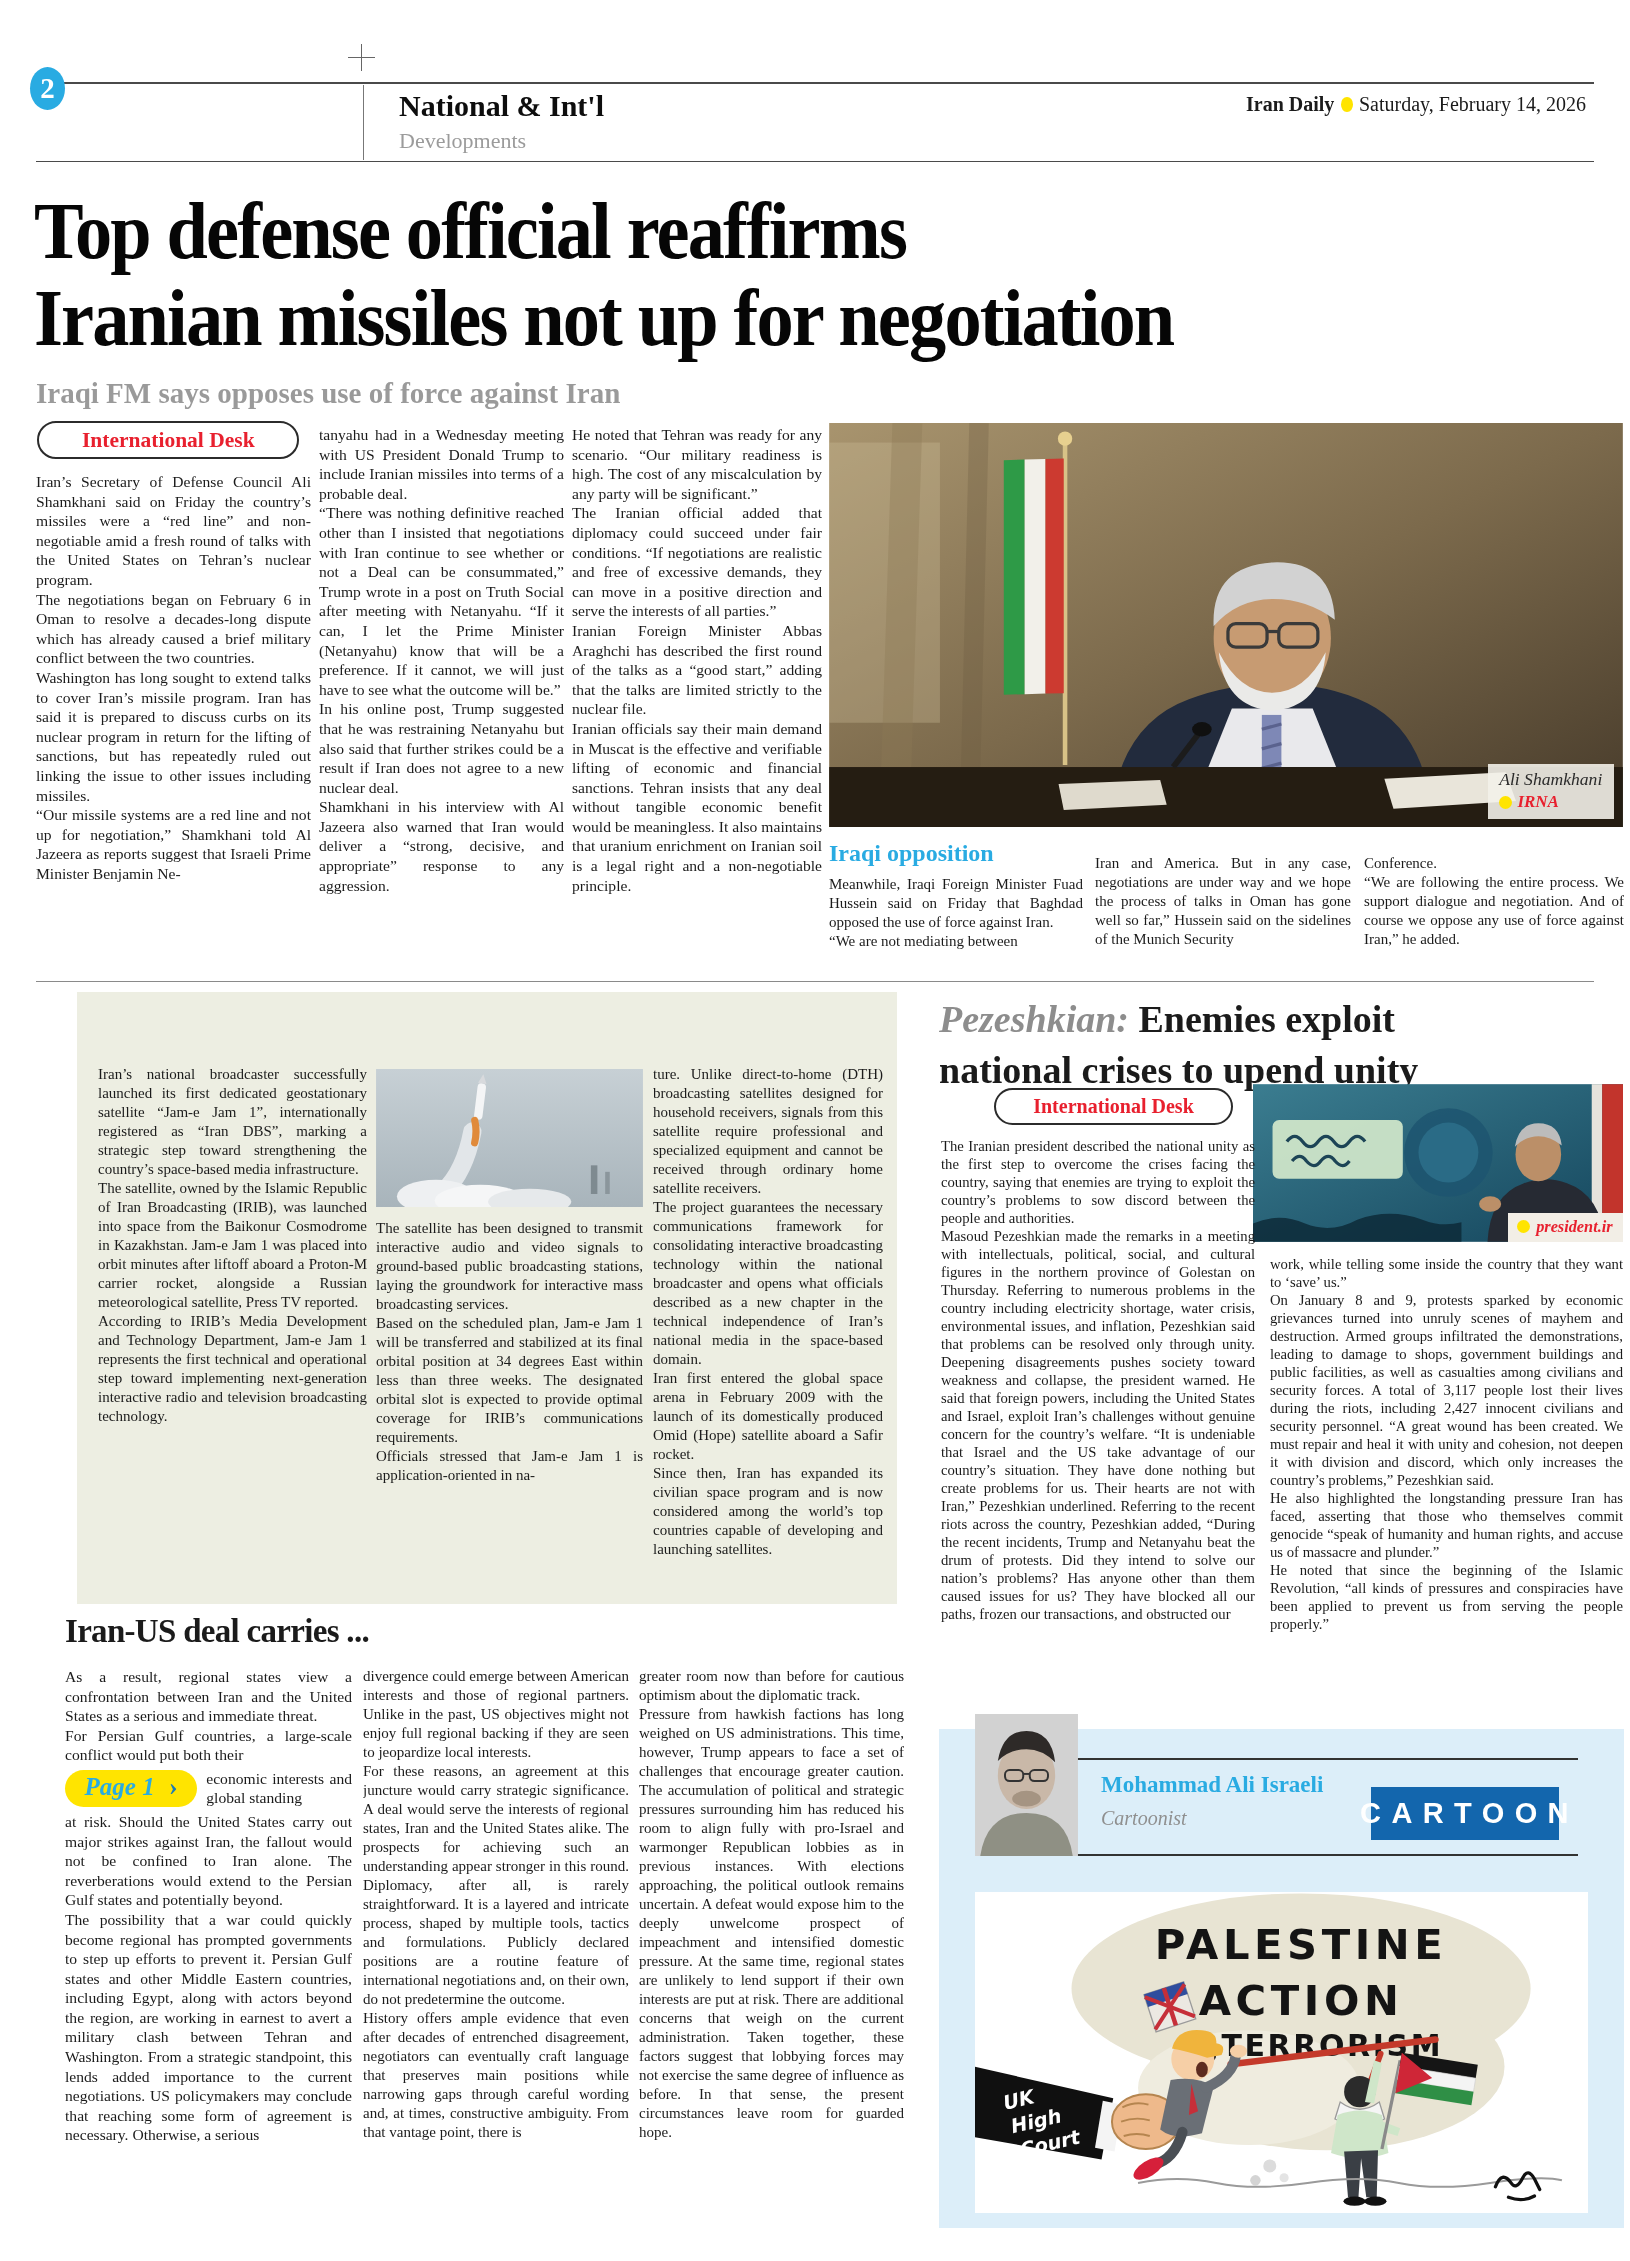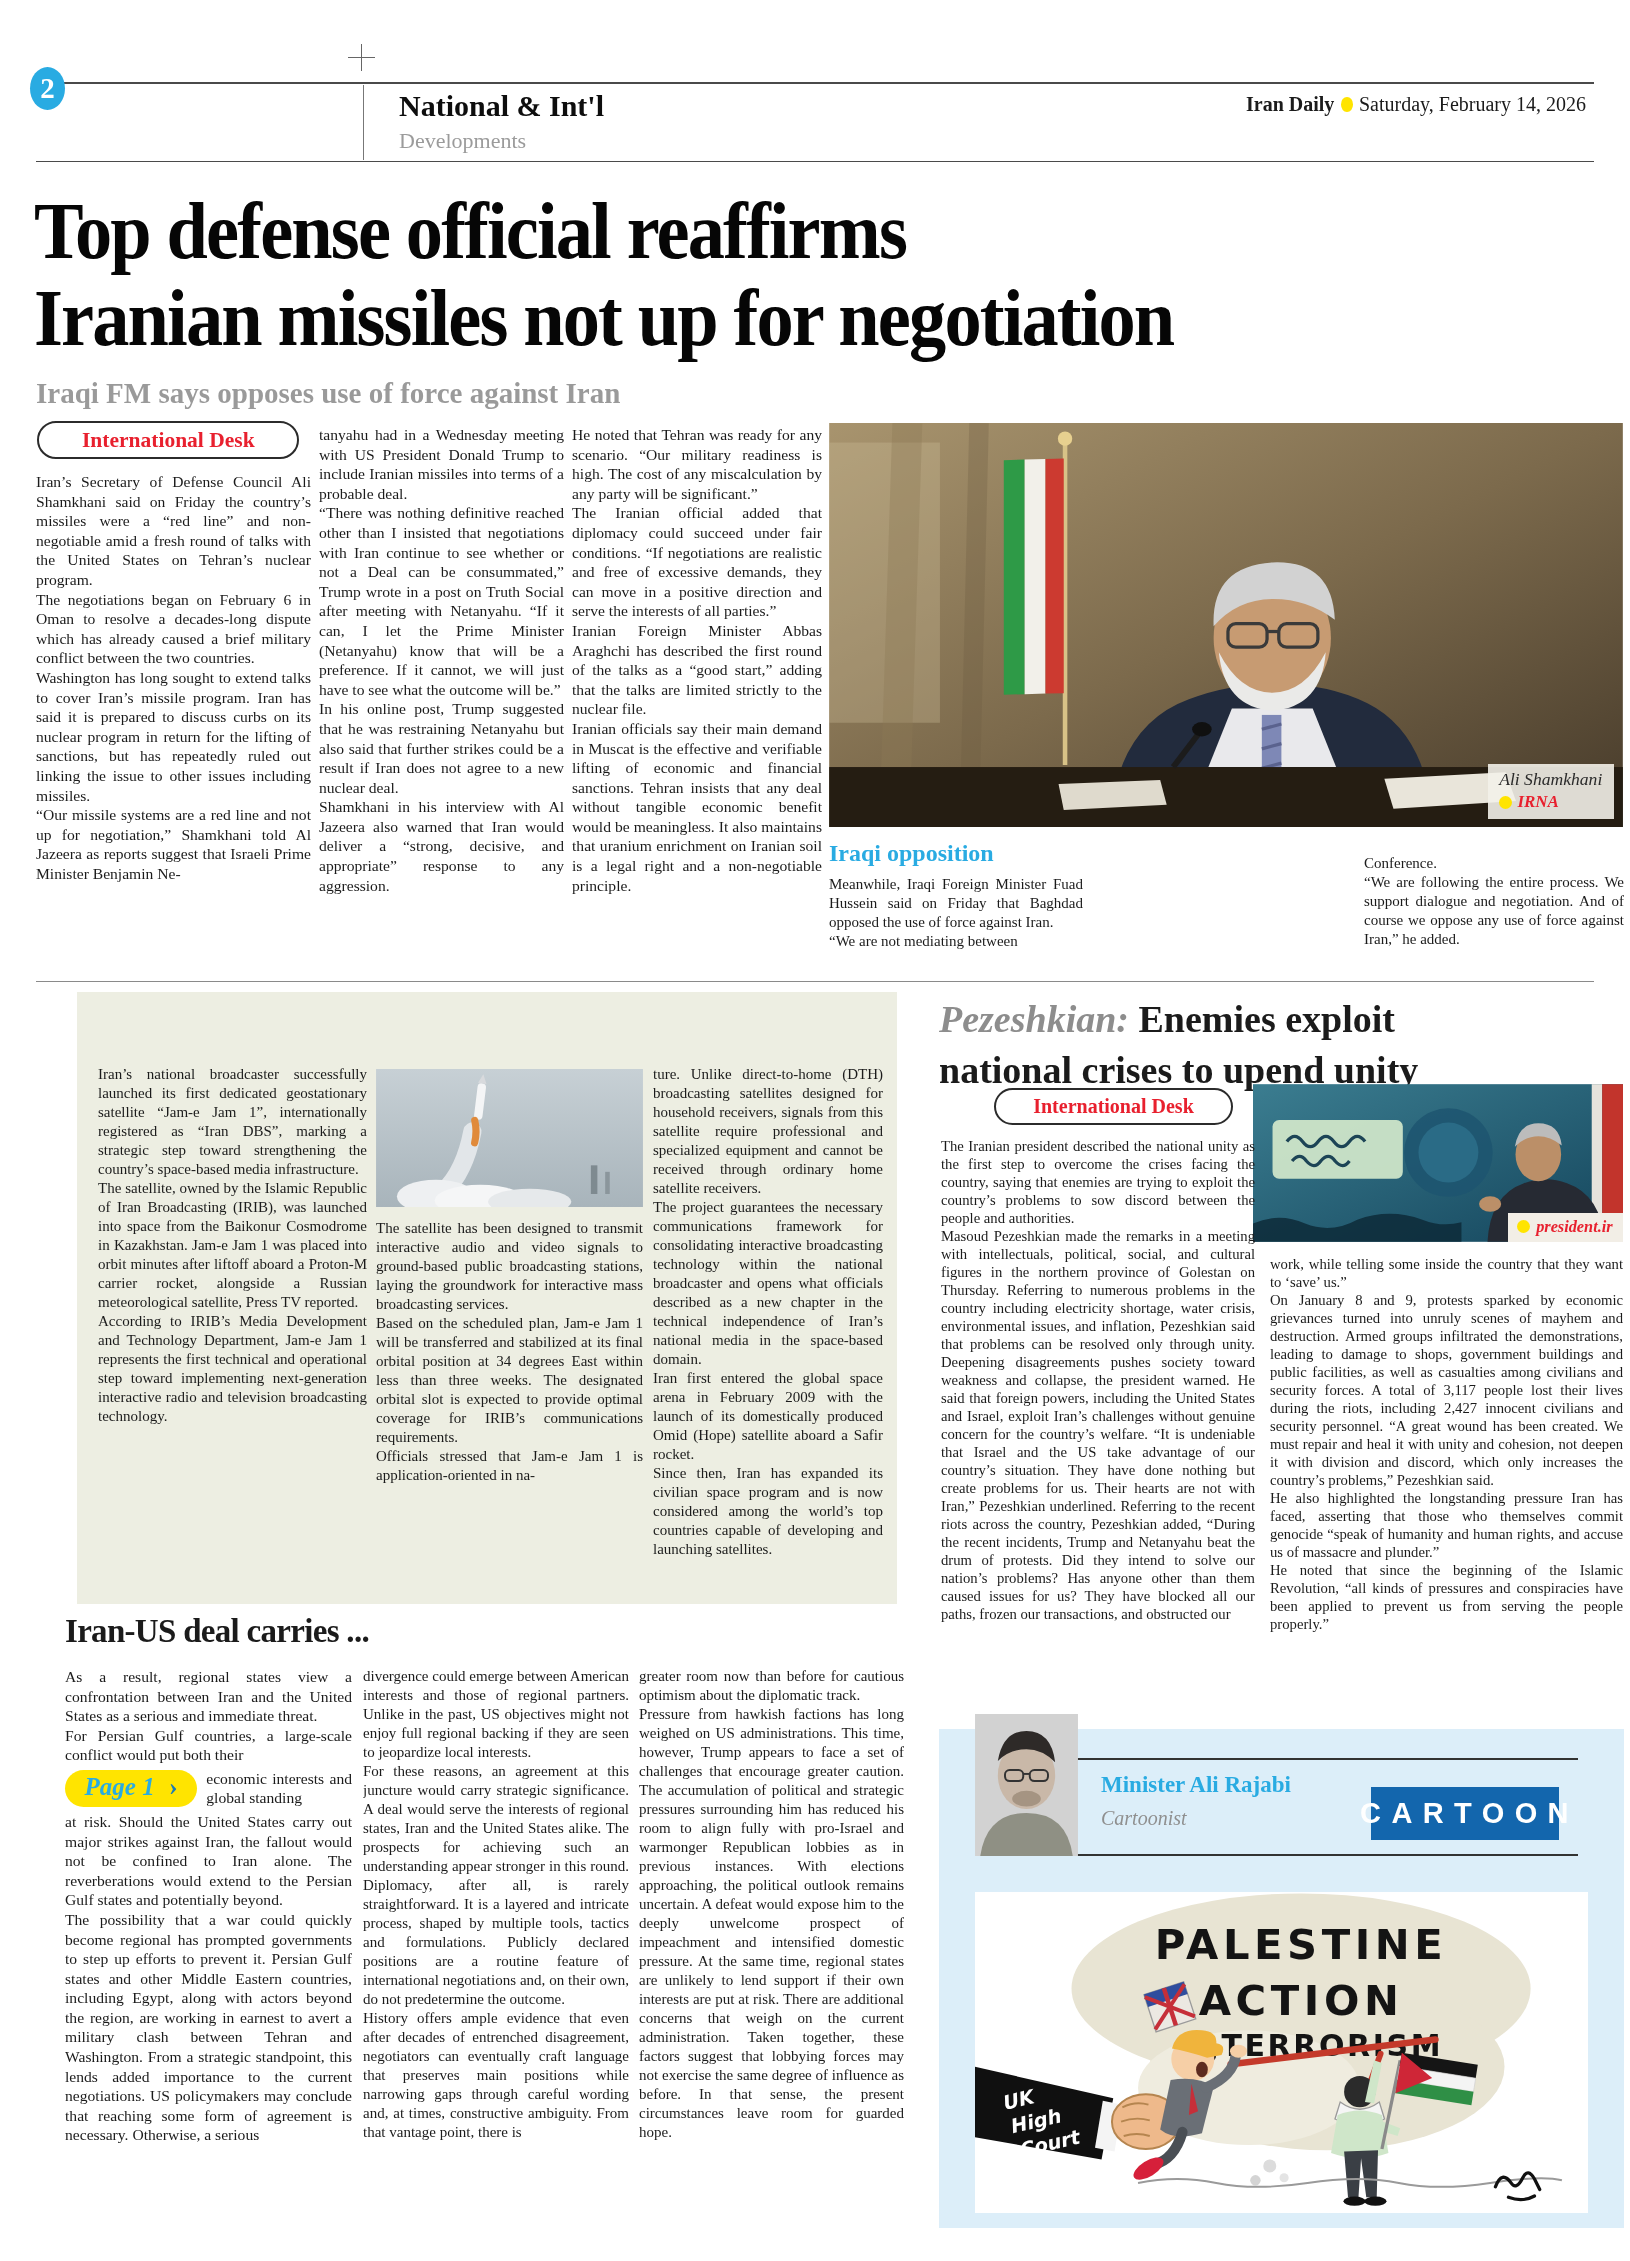--- a/index.html
+++ b/index.html
@@ -152,20 +152,21 @@
       <div class="cap-credit">
         <span class="dot" style="width:13px;height:13px;"></span>
         <span>IRNA</span>
       </div>
     </div>
   </div>
 
   <div class="iraqi-h">Iraqi opposition</div>
   <div class="bt bt-sm abs" style="left:829px;top:875px;width:254px;height:98px;">Meanwhile, Iraqi Foreign Minister Fuad Hussein said on Friday that Baghdad opposed the use of force against Iran.
 “We are not mediating between</div>
+  <div class="bt bt-sm abs" style="left:1095px;top:854px;width:256px;height:119px;">Iran and America. But in any case, negotiations are under way and we hope the process of talks in Oman has gone well so far,” Hussein said on the sidelines of the Munich Security</div>
   <div class="bt bt-sm abs" style="left:1364px;top:854px;width:260px;height:119px;">Conference.
 “We are following the entire process. We support dialogue and negotiation. And of course we oppose any use of force against Iran,” he added.</div>
 
   <div class="rule" style="left:36px;top:981px;width:1558px;height:1.3px;background:#8a8a8a;"></div>
 
   <div class="sat-box">
     <div class="bt bt-sm abs" style="left:21px;top:73px;width:269px;height:522px;">Iran’s national broadcaster successfully launched its first dedicated geostationary satellite “Jam-e Jam 1”, internationally registered as “Iran DBS”, marking a strategic step toward strengthening the country’s space-based media infrastructure.
 The satellite, owned by the Islamic Republic of Iran Broadcasting (IRIB), was launched into space from the Baikonur Cosmodrome in Kazakhstan. Jam-e Jam 1 was placed into orbit minutes after liftoff aboard a Proton-M carrier rocket, alongside a Russian meteorological satellite, Press TV reported.
 According to IRIB’s Media Development and Technology Department, Jam-e Jam 1 represents the first technical and operational step toward implementing next-generation interactive radio and television broadcasting technology.</div>
     <div class="abs" style="left:299px;top:77px;width:267px;">
@@ -272,21 +273,21 @@
       <rect width="158" height="218" fill="#d2d2d2"></rect>
       <ellipse cx="79" cy="94" rx="44" ry="52" fill="#c9b8a8"></ellipse>
       <path d="M35 72 q8 -46 44 -46 q38 0 44 48 q-20 -20 -44 -20 q-26 0 -44 18z" fill="#2e2a28"></path>
       <rect x="46" y="86" width="28" height="17" rx="7" fill="none" stroke="#333" stroke-width="3"></rect>
       <rect x="84" y="86" width="28" height="17" rx="7" fill="none" stroke="#333" stroke-width="3"></rect>
       <line x1="74" y1="92" x2="84" y2="92" stroke="#333" stroke-width="3"></line>
       <ellipse cx="79" cy="130" rx="22" ry="12" fill="#a59482"></ellipse>
       <path d="M8 218 q10 -66 71 -66 q62 0 71 66z" fill="#8f9084"></path>
     </svg>
   </div>
-  <div class="cart-name">Minister Ali Rajabi</div>
+  <div class="cart-name">Mohammad Ali Israeli</div>
   <div class="cart-role">Cartoonist</div>
   <div class="cart-label">CARTOON</div>
 
   <div class="photo" style="left:975px;top:1892px;width:613px;height:321px;background:#fff;">
     <svg viewBox="0 0 940 492" width="613" height="321">
       <rect width="940" height="492" fill="#ffffff"></rect>
       <ellipse cx="500" cy="148" rx="352" ry="146" fill="#e8e4d3"></ellipse>
       <ellipse cx="540" cy="268" rx="272" ry="128" fill="#e8e4d3"></ellipse>
       <ellipse cx="420" cy="300" rx="170" ry="88" fill="#efecdf"></ellipse>
       <text class="hand big" x="500" y="102" text-anchor="middle">PALESTINE</text>

